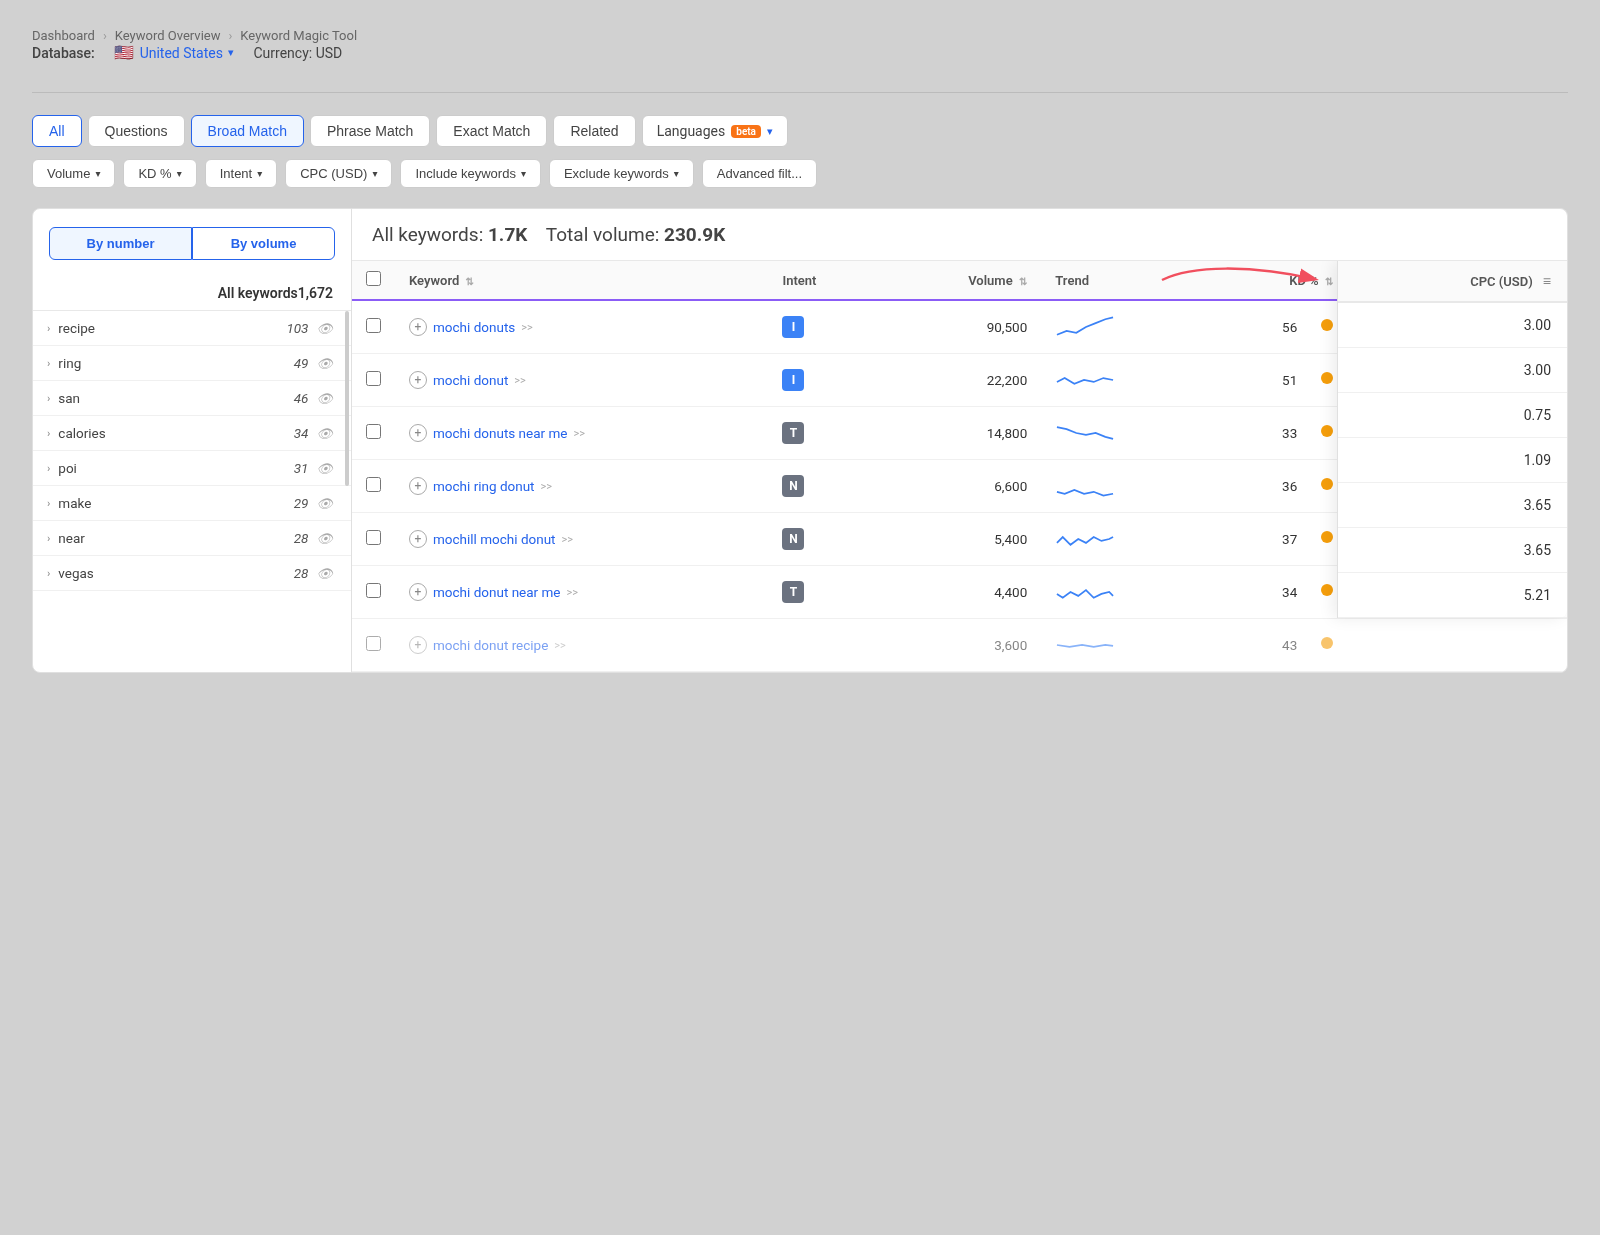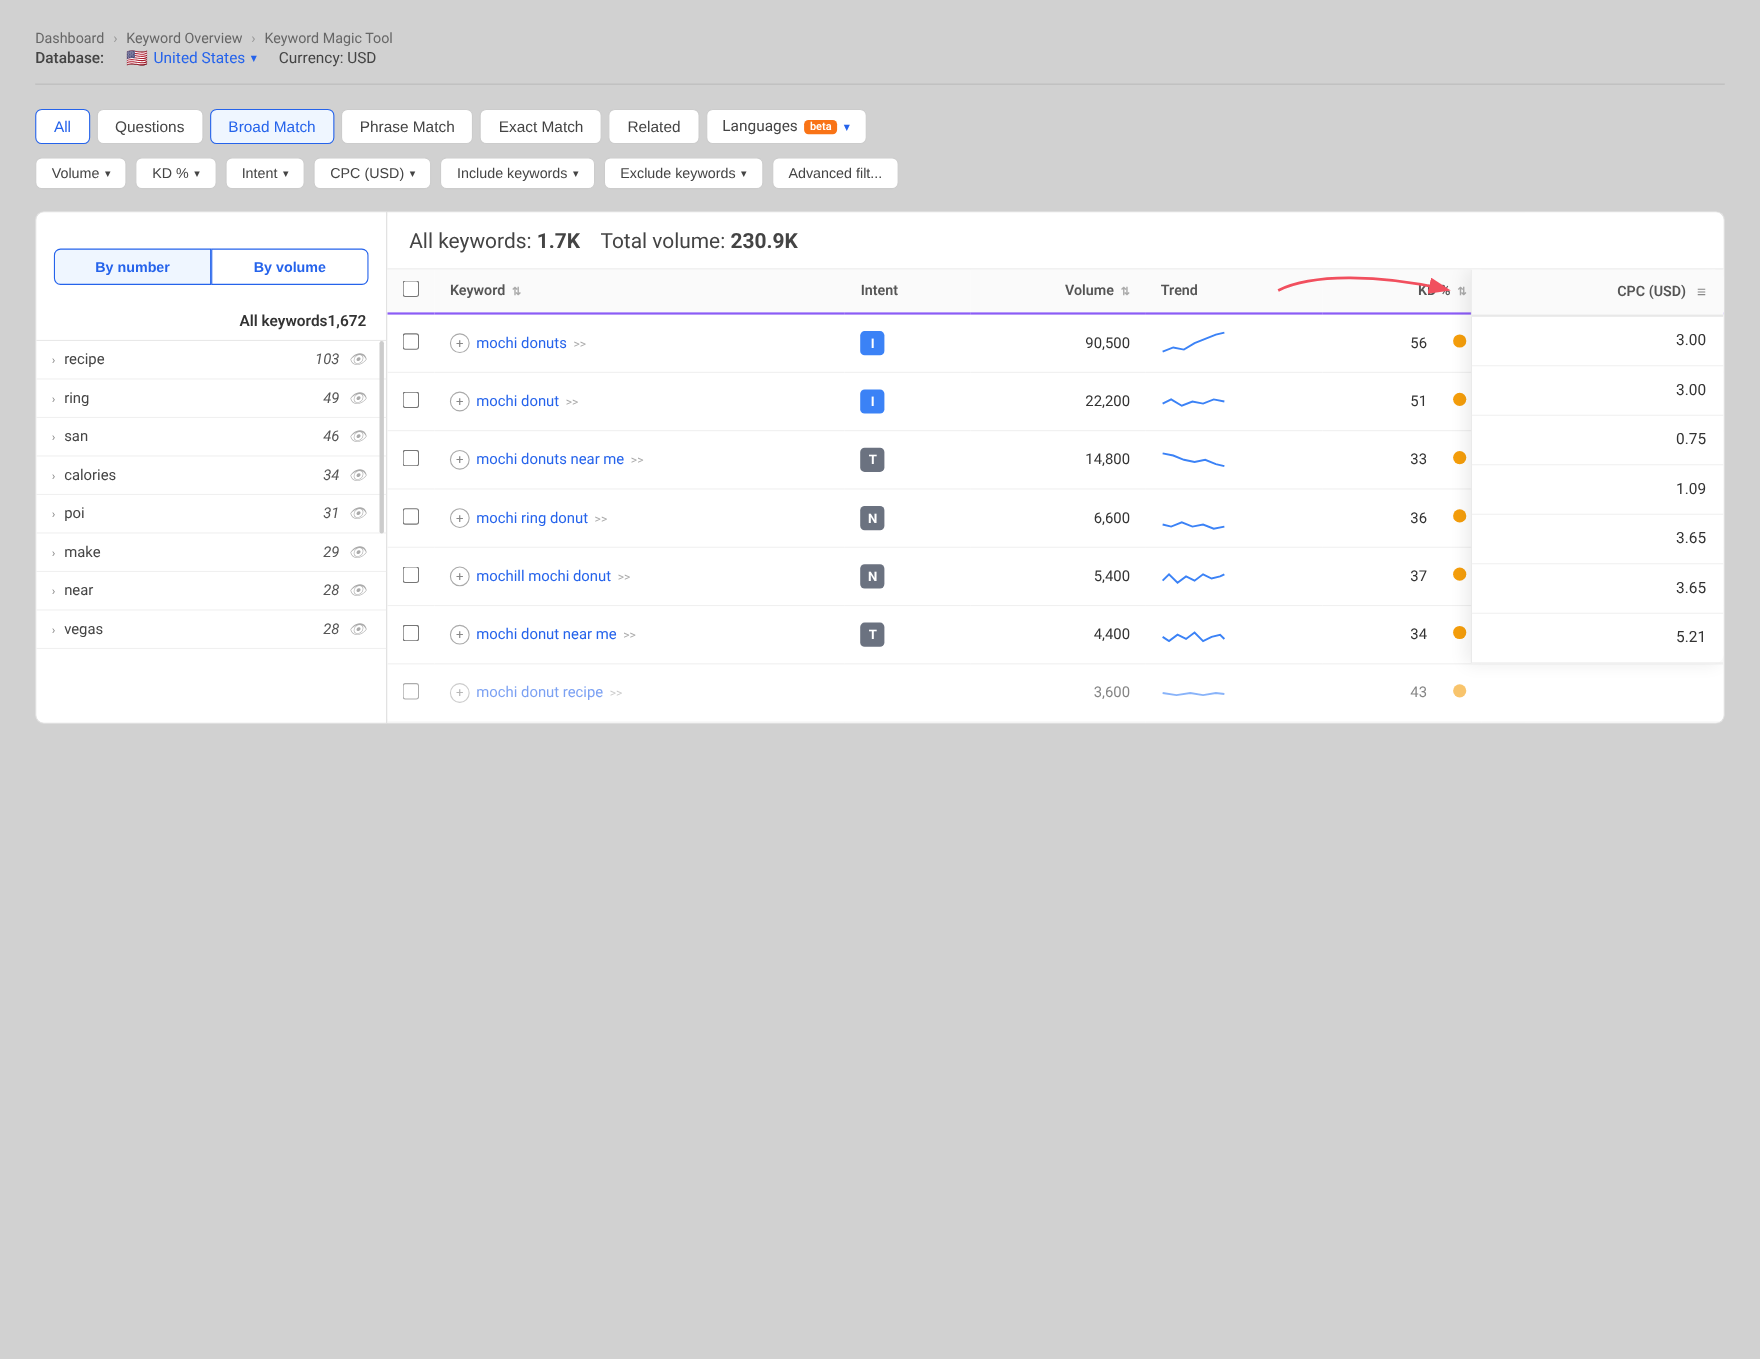--- a/index.html
+++ b/index.html
@@ -29,21 +29,21 @@
       color: #1a1a1a;
     }
     .page-title span { color: #f47c30; font-weight: 700; }
     .db-row {
       display: flex;
       align-items: center;
       gap: 20px;
       font-size: 14px;
       color: #444;
       margin-bottom: 22px;
-      padding-bottom: 14px;
+      padding-bottom: 30px;
       border-bottom: 1px solid #bbb;
     }
     .db-row .db-label { font-weight: 500; }
     .db-link {
       color: #2563eb;
       display: flex;
       align-items: center;
       gap: 5px;
       cursor: pointer;
       text-decoration: none;
@@ -132,21 +132,21 @@
       min-width: 280px;
       background: #fff;
       border-radius: 8px 0 0 8px;
       border: 1px solid #e0e0e0;
       padding: 18px 0 0 0;
       flex-shrink: 0;
     }
     .sidebar-toggle {
       display: flex;
       gap: 0;
-      margin: 15px 16px 16px 16px;
+      margin: 0 16px 16px 16px;
     }
     .toggle-btn {
       flex: 1;
       padding: 8px 0;
       border: 1.5px solid #2563eb;
       cursor: pointer;
       font-size: 13px;
       font-weight: 600;
       text-align: center;
     }

